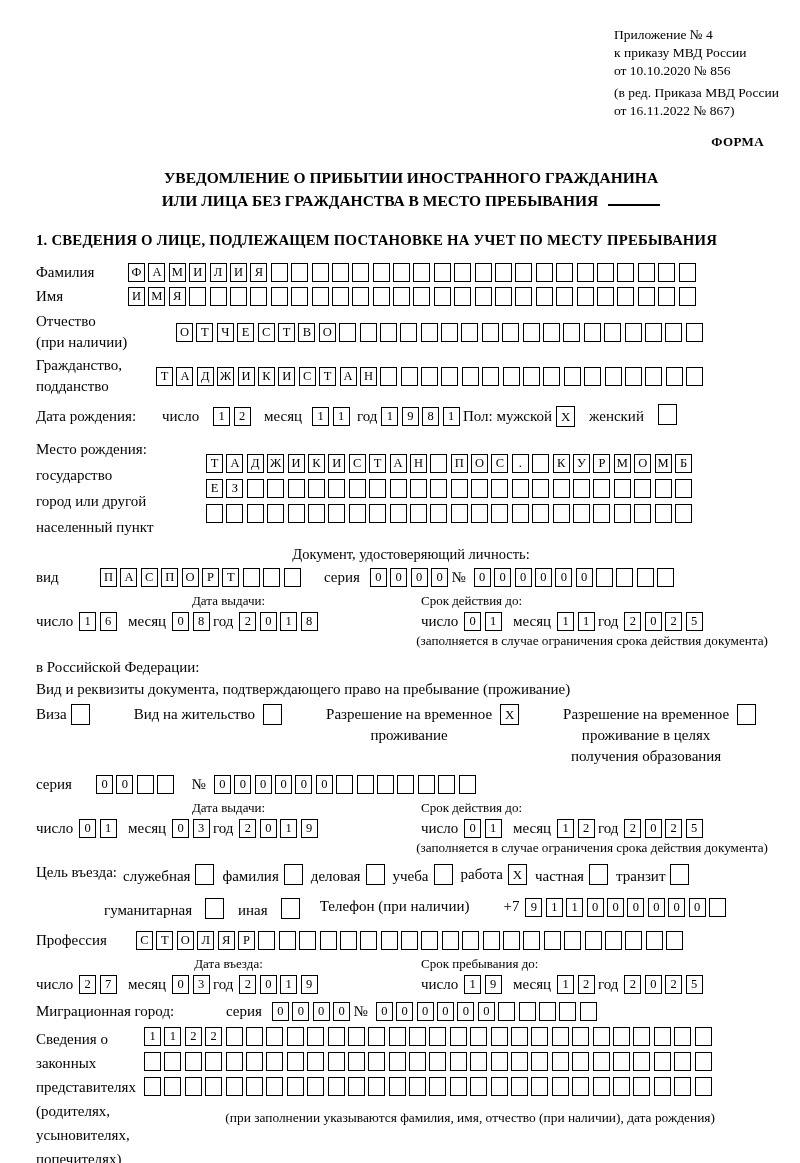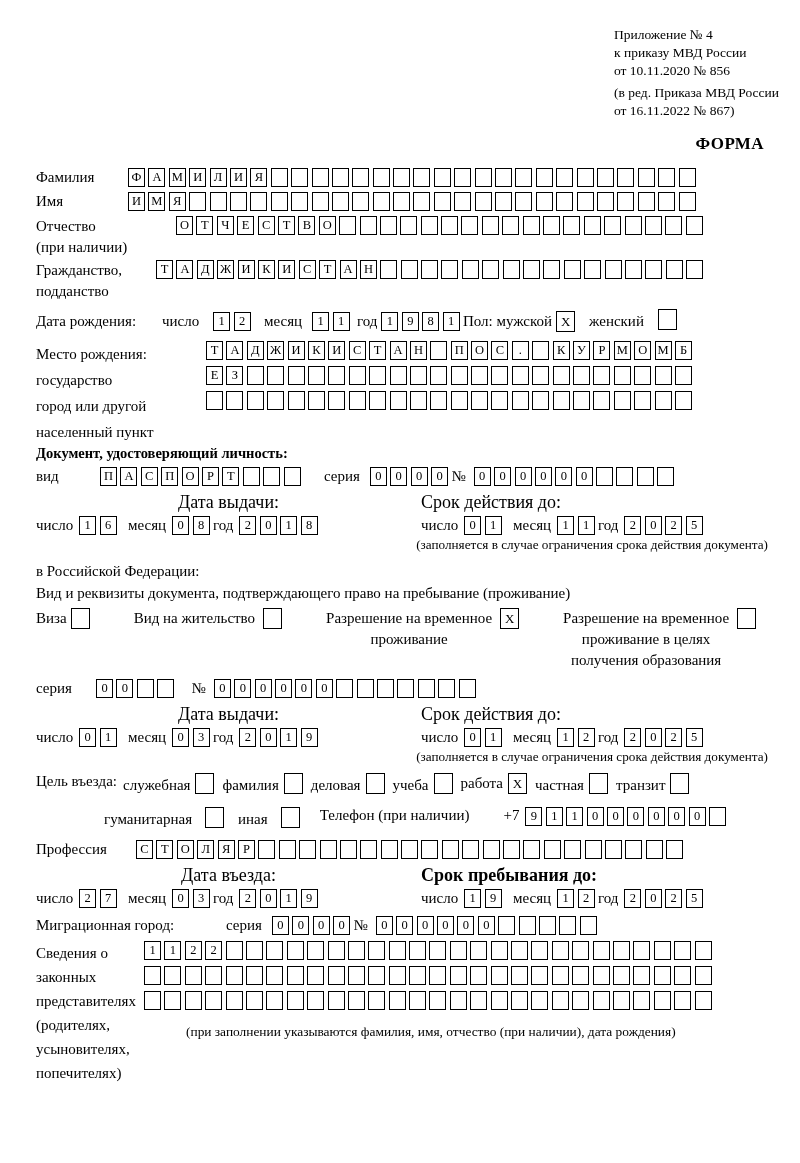--- a/index.html
+++ b/index.html
@@ -7,53 +7,53 @@
   body {
     width:800px; height:1163px; background:#ffffff; color:#000;
     font-family:"Liberation Serif", "DejaVu Serif", serif;
     font-size:15px; overflow:hidden;
   }
   .page { padding:26px 14px 0 36px; width:800px; height:1163px; }
 
   
   .hdr { margin-left:578px; font-size:13.5px; line-height:18px; }
   .hdr .sub { margin-top:4px; }
-  .forma { text-align:right; padding-right:22px; font-weight:bold; margin-top:14px; font-size:17px; letter-spacing:.4px; }
+  .forma { text-align:right; padding-right:22px; font-weight:bold; margin-top:14px; font-size:13px; letter-spacing:.4px; }
 
   .title { text-align:center; font-weight:bold; font-size:15.5px; line-height:23px; margin-top:16px; }
   .title .blank { display:inline-block; width:52px; border-bottom:2px solid #000; margin-left:10px; vertical-align:baseline; }
 
   .sec { font-weight:bold; font-size:14.8px; margin-top:20px; letter-spacing:.2px; }
 
   
   .row { display:flex; align-items:center; margin-top:5px; }
-  .row.top { align-items:flex-start; }
+  .row.top { align-items:center; }
   .lbl { flex:0 0 auto; }
   .lbl2 { line-height:21px; }
 
   
   .boxes { display:flex; flex:0 0 auto; }
   .box {
     width:17px; height:19px; border:1.6px solid #000; margin-right:3.4px;
     display:inline-flex; align-items:center; justify-content:center;
     font-size:12.5px; font-family:"Liberation Serif", serif; flex:0 0 auto;
     line-height:1;
   }
   .cb .box { width:19px; height:21px; margin-right:0; font-size:13px; }
   .stack .boxes { margin-bottom:6px; }
   .stack .boxes:last-child { margin-bottom:0; }
 
   .gap4{width:4px;flex:0 0 auto;} .gap6{width:6px;flex:0 0 auto;} .gap8{width:8px;flex:0 0 auto;}
   .gap10{width:10px;flex:0 0 auto;} .gap14{width:14px;flex:0 0 auto;} .gap20{width:20px;flex:0 0 auto;}
 
   
-  .center-b { text-align:left; font-weight:bold; font-size:14.5px; }
+  .center-b { text-align:center; font-weight:normal; margin-top:6px; font-size:14.5px; }
 
   
-  .dhdr { display:flex; margin-top:6px; font-size:18px; }
+  .dhdr { display:flex; margin-top:6px; font-size:13px; }
   .dhdr .l { width:385px; text-align:center; }
   .dhdr .r { flex:1; text-align:left; }
   .drow { display:flex; align-items:center; margin-top:3px; }
   .dgrp { display:flex; align-items:center; flex:0 0 auto; }
   .dgrp .w { margin-right:6px; }
   .drow .left { width:385px; display:flex; }
   .note-r { text-align:right; font-size:13.2px; padding-right:18px; margin-top:2px; }
 
   .plain { margin-top:7px; line-height:22px; }
 
@@ -62,37 +62,42 @@
   .permit .opt { display:flex; align-items:flex-start; flex:0 0 auto; }
   .permit .opt .txt { white-space:pre-line; text-align:center; line-height:21px; }
   .permit .opt .cb { margin-left:8px; margin-top:0; }
 
   .purpose { display:flex; align-items:flex-start; margin-top:8px; flex-wrap:nowrap; }
   .purpose .p { display:flex; align-items:center; flex:0 0 auto; }
   .purpose .p .cb { margin-left:5px; }
 
   .reps { display:flex; align-items:flex-start; margin-top:6px; }
   .reps .labels { width:108px; line-height:24px; flex:0 0 auto; }
-  .note-c { font-size:13.4px; margin-left:152px; margin-top:2px; }
+  .note-c { font-size:13.4px; margin-left:152px; margin-top:2px;text-align:right; }
 </style>
 </head>
 <body>
 
 <div class="page">
 
   <div class="hdr">
     <div>Приложение № 4</div>
     <div>к приказу МВД России</div>
-    <div>от 10.11.2020 № 856</div>
+    <div>от 10.10.2020 № 856</div>
     <div class="sub">(в ред. Приказа МВД России</div>
     <div>от 16.11.2022 № 867)</div>
   </div>
   <div class="forma">ФОРМА</div>
 
-
+  <div class="title">
+    <div>УВЕДОМЛЕНИЕ О ПРИБЫТИИ ИНОСТРАННОГО ГРАЖДАНИНА</div>
+    <div><span>ИЛИ ЛИЦА БЕЗ ГРАЖДАНСТВА В МЕСТО ПРЕБЫВАНИЯ</span><span class="blank"></span></div>
+  </div>
+
+  <div class="sec">1. СВЕДЕНИЯ О ЛИЦЕ, ПОДЛЕЖАЩЕМ ПОСТАНОВКЕ НА УЧЕТ ПО МЕСТУ ПРЕБЫВАНИЯ</div>
 
   <div class="row" style="margin-top:14px">
     <span class="lbl" style="width:92px">Фамилия</span>
     <span class="boxes">
         <span class="box">Ф</span>
         <span class="box">А</span>
         <span class="box">М</span>
         <span class="box">И</span>
         <span class="box">Л</span>
         <span class="box">И</span>
@@ -647,21 +652,21 @@
         <span class="box"></span>
         <span class="box"></span>
         <span class="box"></span>
         <span class="box"></span>
         <span class="box"></span>
       </span>
   </div>
 
   <div class="dhdr">
     <span class="l" style="font-weight:normal">Дата въезда:</span>
-    <span class="r" style="font-weight:bold">Срок пребывания до:</span>
+    <span class="r" style="font-weight:normal">Срок пребывания до:</span>
   </div>
   <div class="drow">
     <span class="left">
       <span class="dgrp">
         <span class="w">число</span>
         <span class="boxes">
             <span class="box">2</span>
             <span class="box">7</span>
           </span>
           <span class="gap8"></span>

